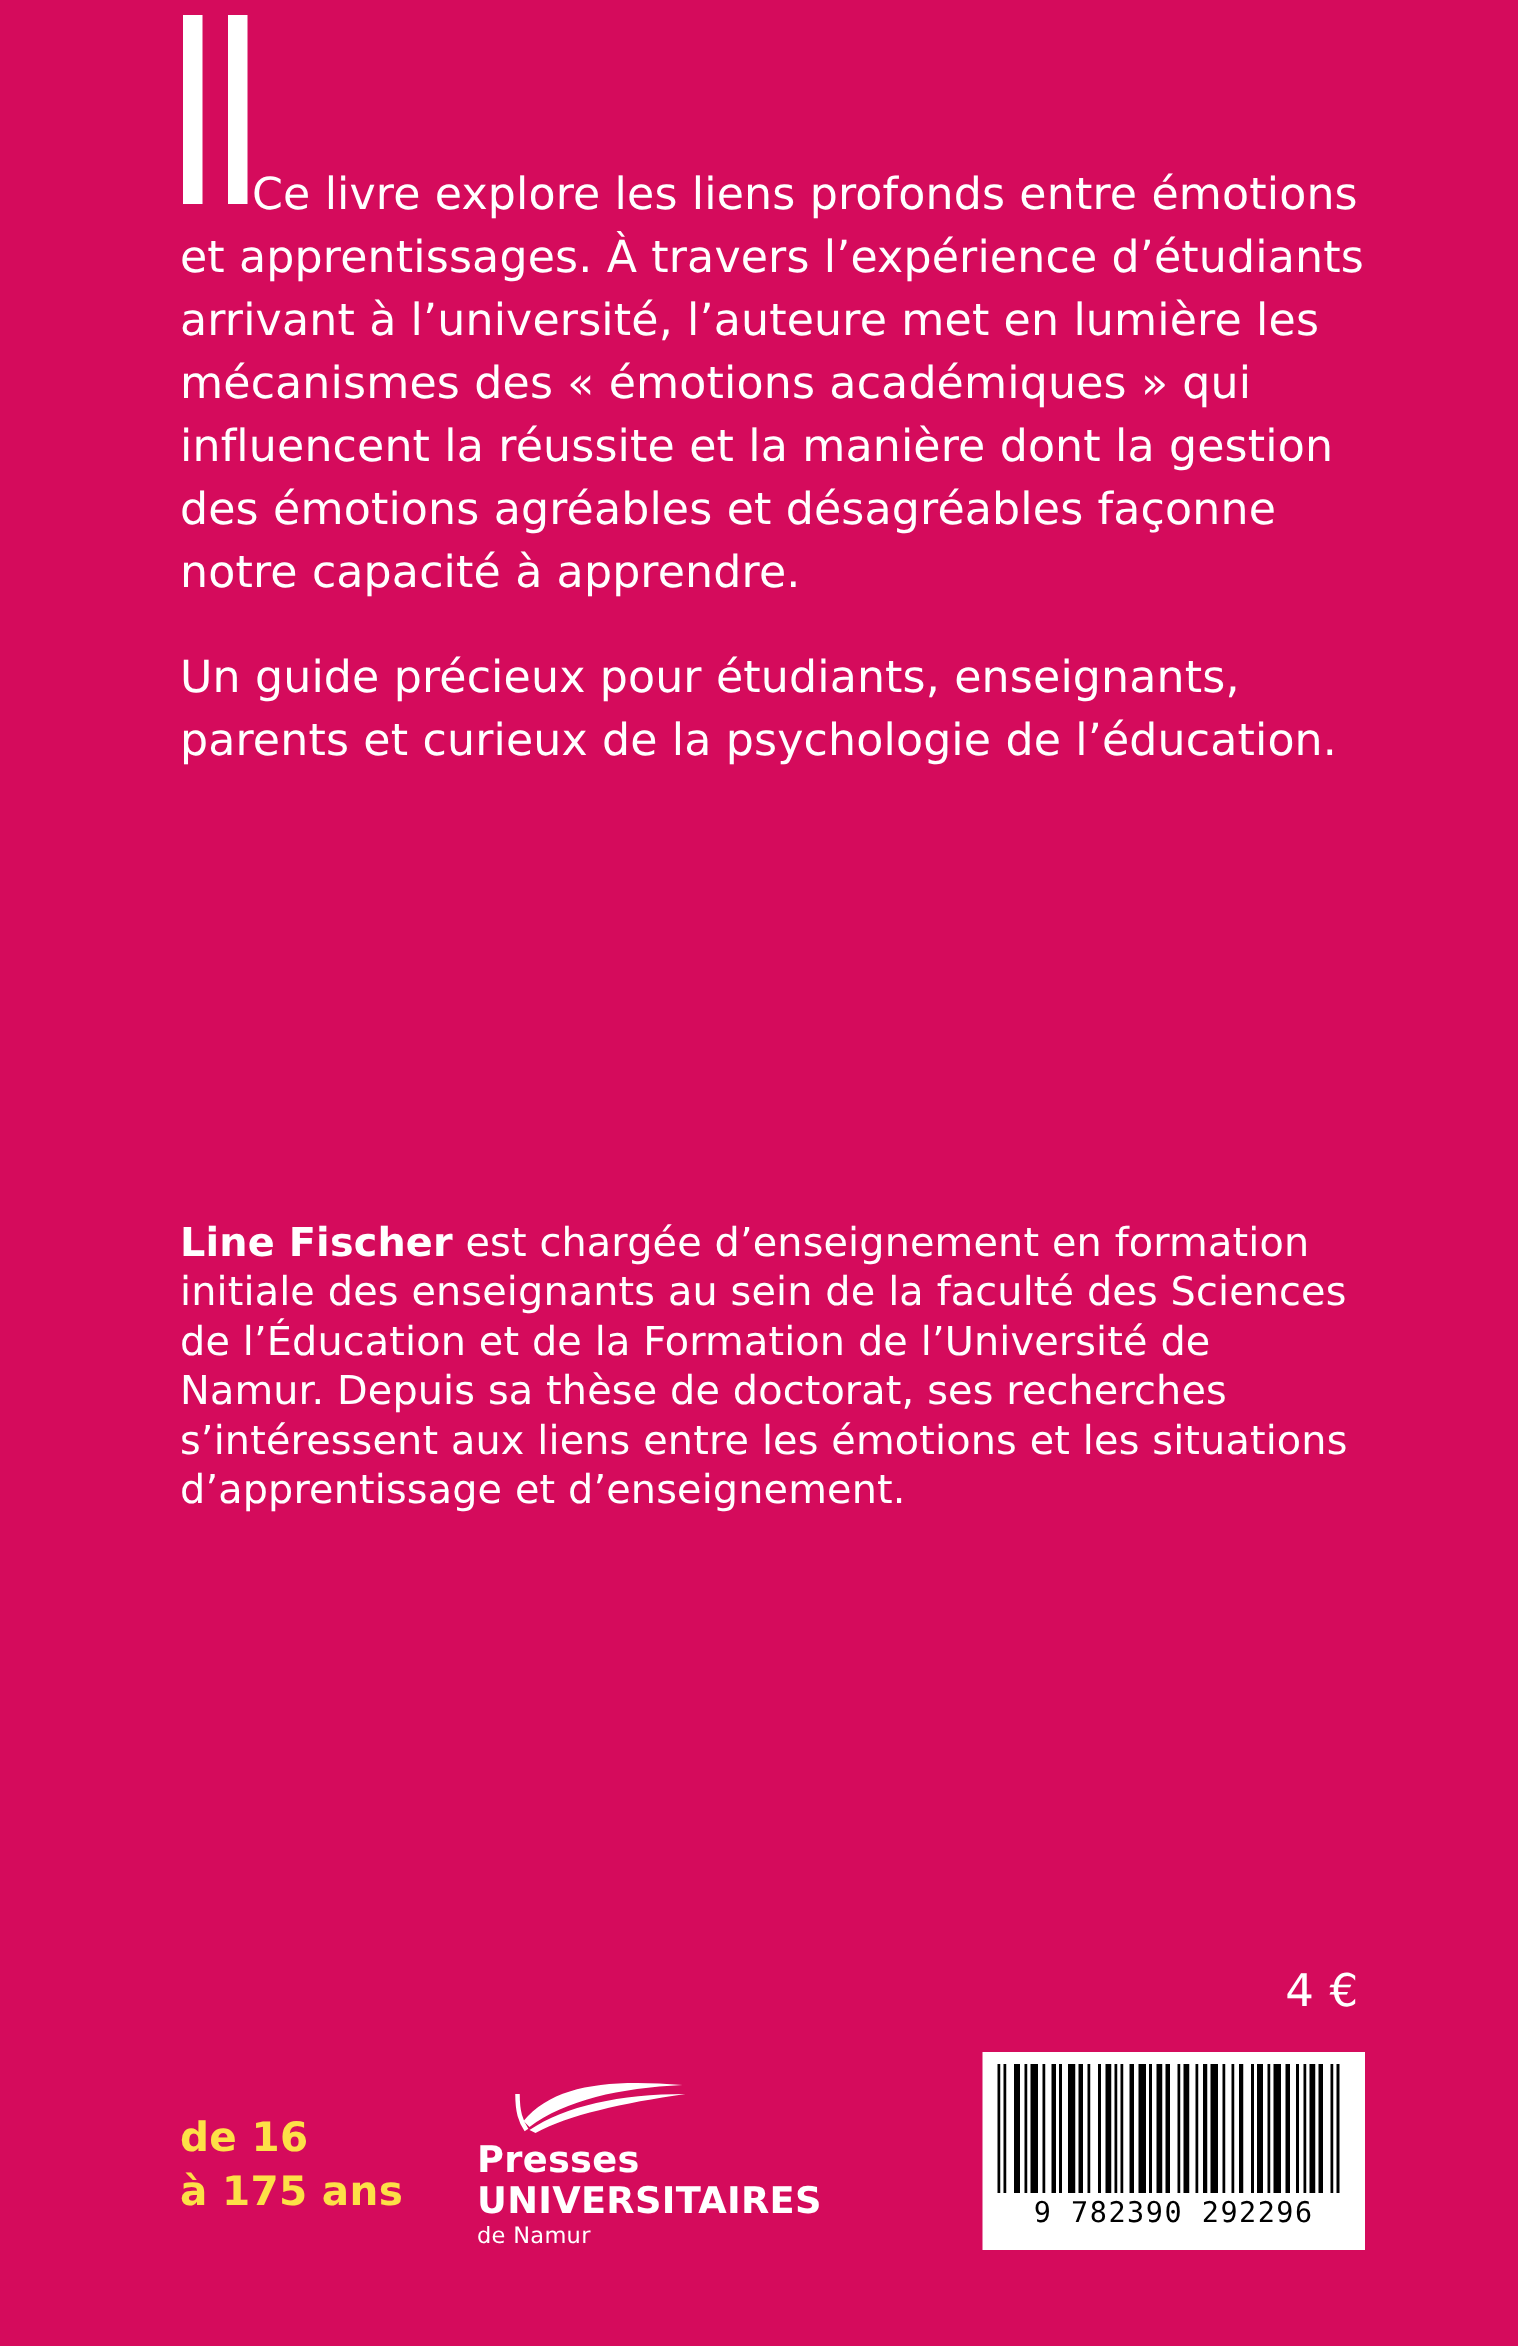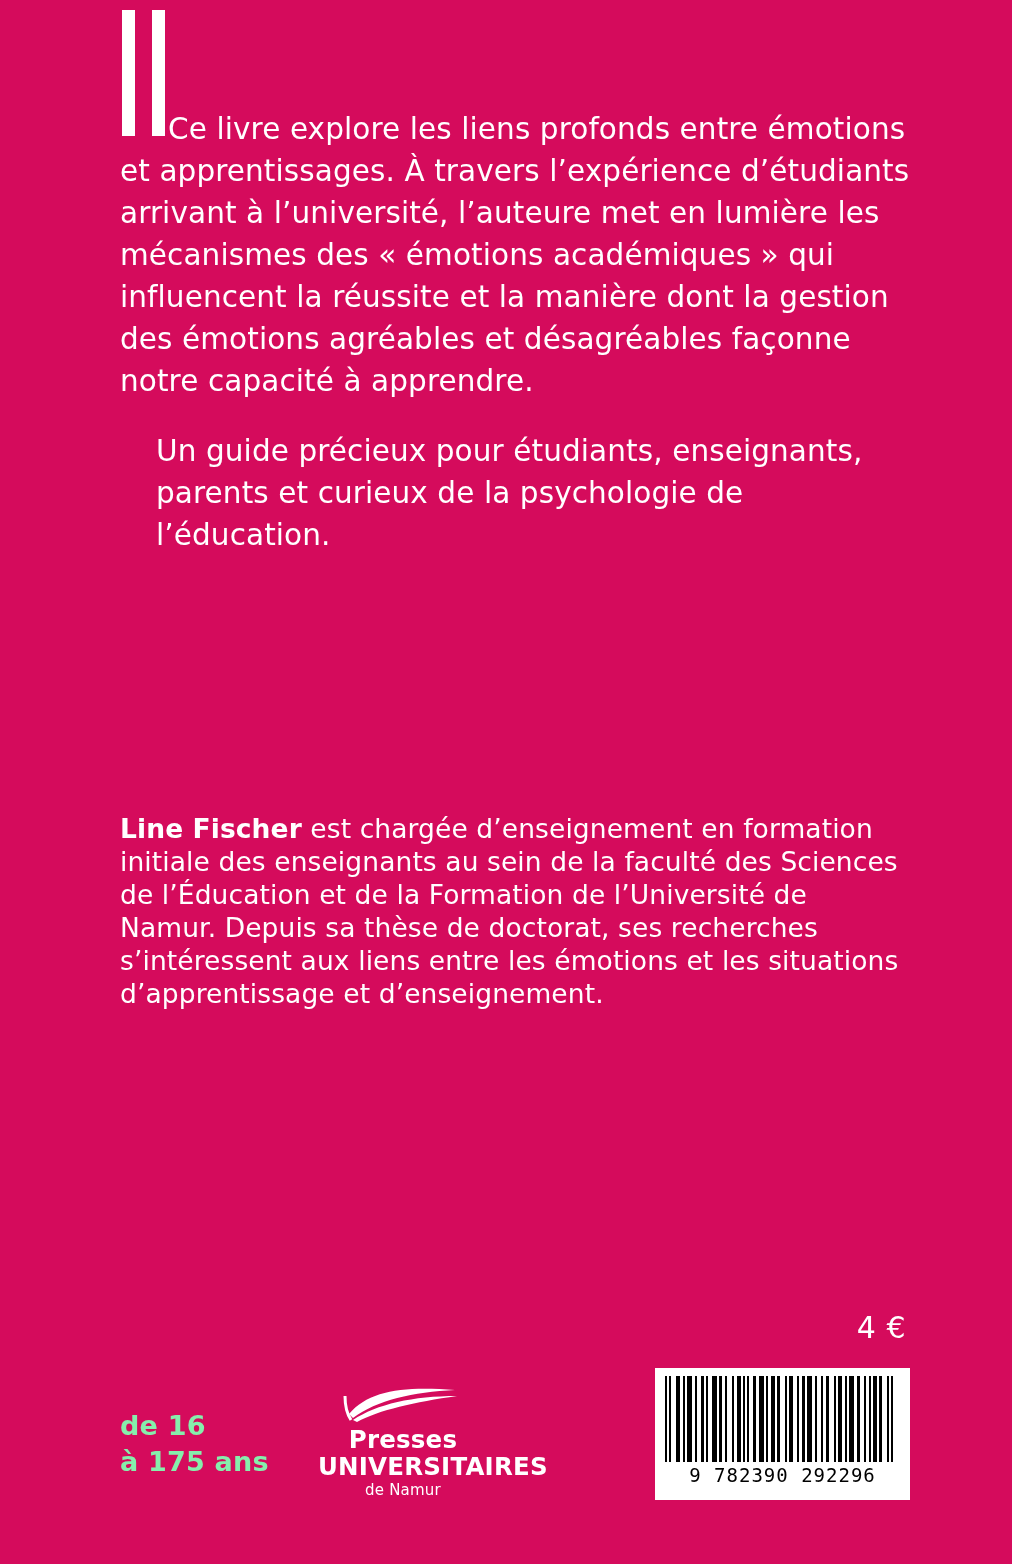--- a/index.html
+++ b/index.html
@@ -48,21 +48,20 @@
     letter-spacing: 0.1px;
   }
   .blurb p {
     margin: 0 0 28px 0;
   }
   .blurb p:first-child {
     text-indent: 48px;
   }
   .blurb p:last-child {
     margin-bottom: 0;
-    margin-left: 36px;
   }
 
   .bio {
     position: absolute;
     left: 120px;
     top: 812px;
     width: 790px;
     color: #ffffff;
     font-size: 26.5px;
     line-height: 33px;
@@ -79,35 +78,34 @@
     top: 1310px;
     color: #ffffff;
     font-size: 30px;
     letter-spacing: 0.5px;
   }
 
   .age-range {
     position: absolute;
     left: 120px;
     top: 1408px;
-    color: #86efac;
+    color: #fde047;
     font-size: 27px;
     line-height: 36px;
     font-weight: bold;
     letter-spacing: 0.2px;
   }
 
   
   .pun-logo {
     position: absolute;
     left: 318px;
     top: 1384px;
     width: 170px;
     color: #ffffff;
-    text-align: center;
   }
   .pun-logo .swoosh {
     height: 38px;
     position: relative;
     margin-bottom: 4px;
   }
   .pun-logo .swoosh svg {
     display: block;
     margin: 0 auto;
   }

